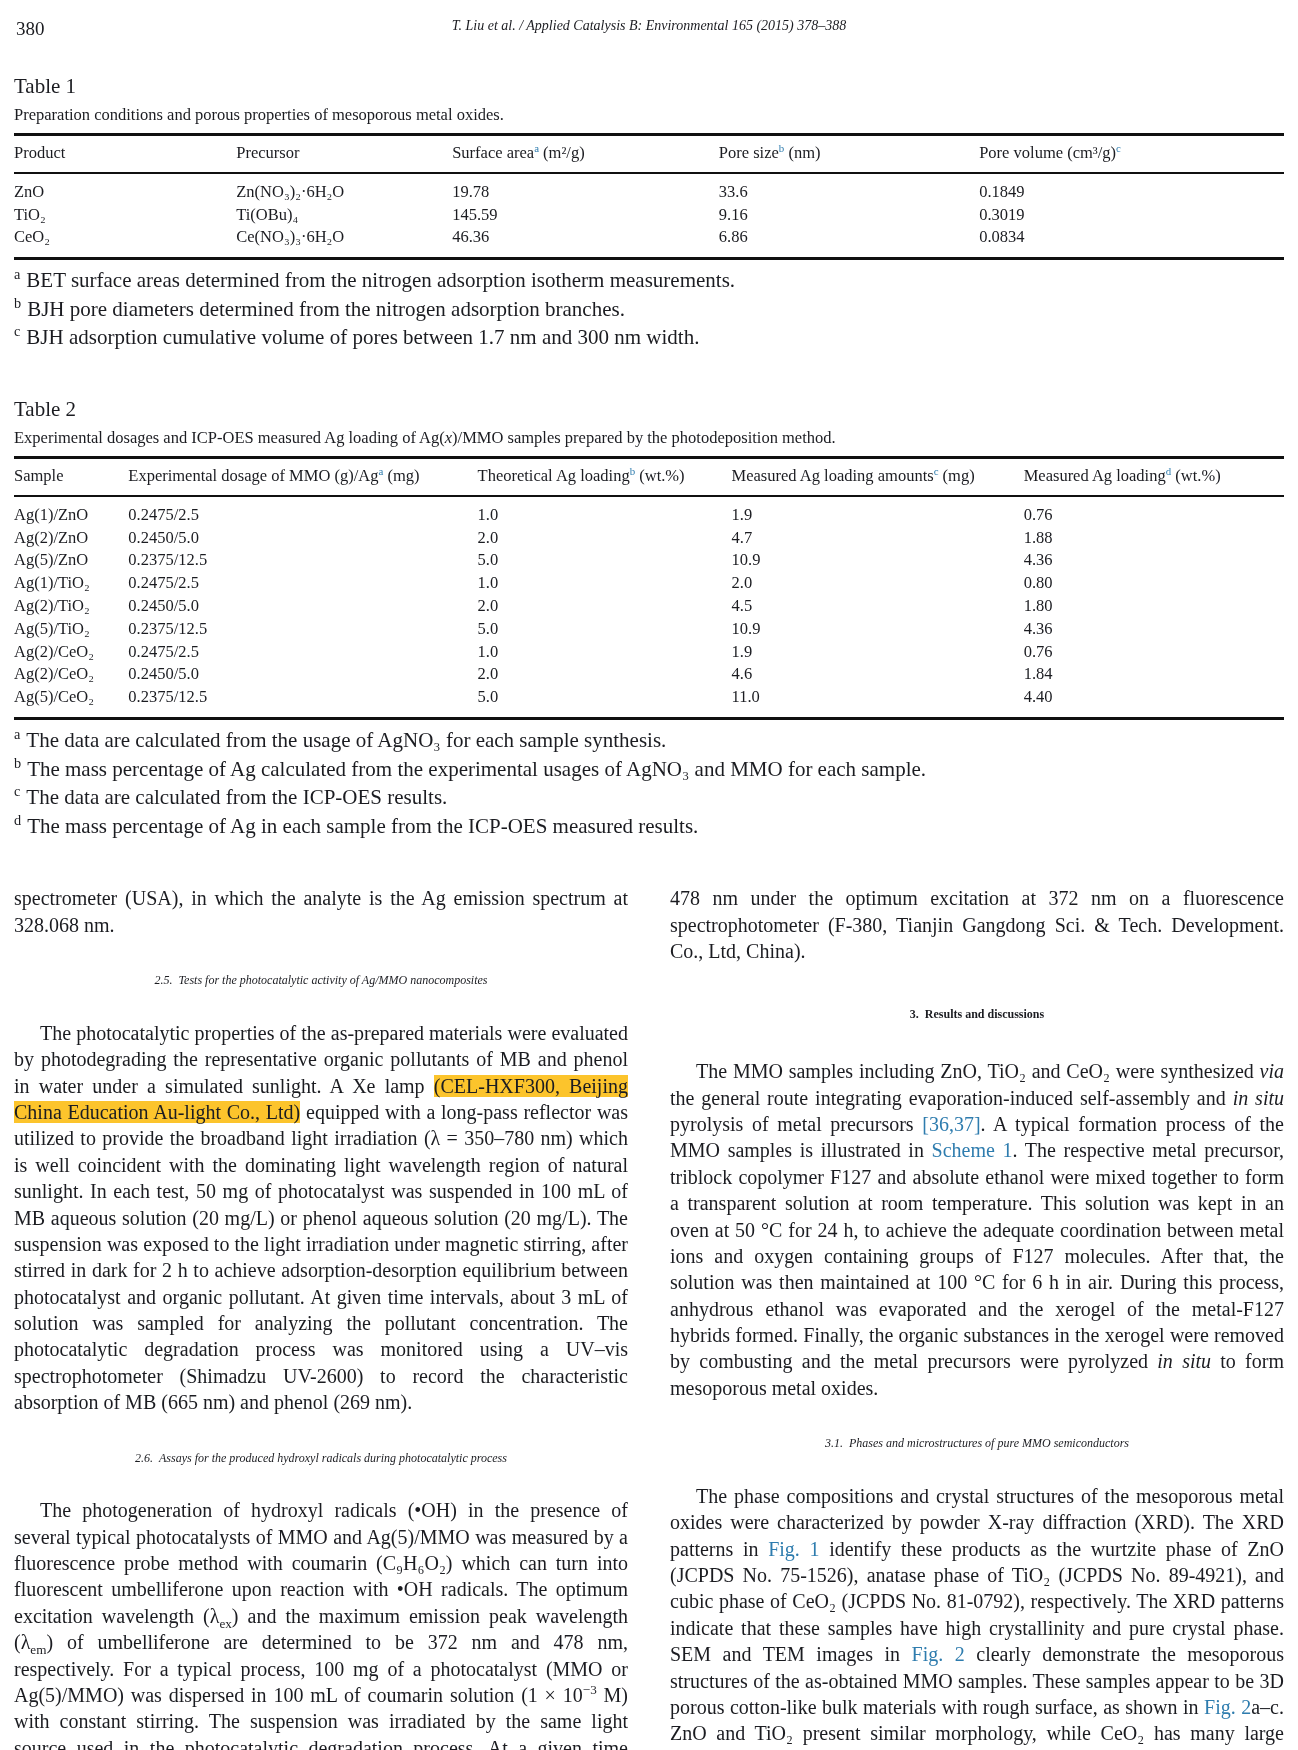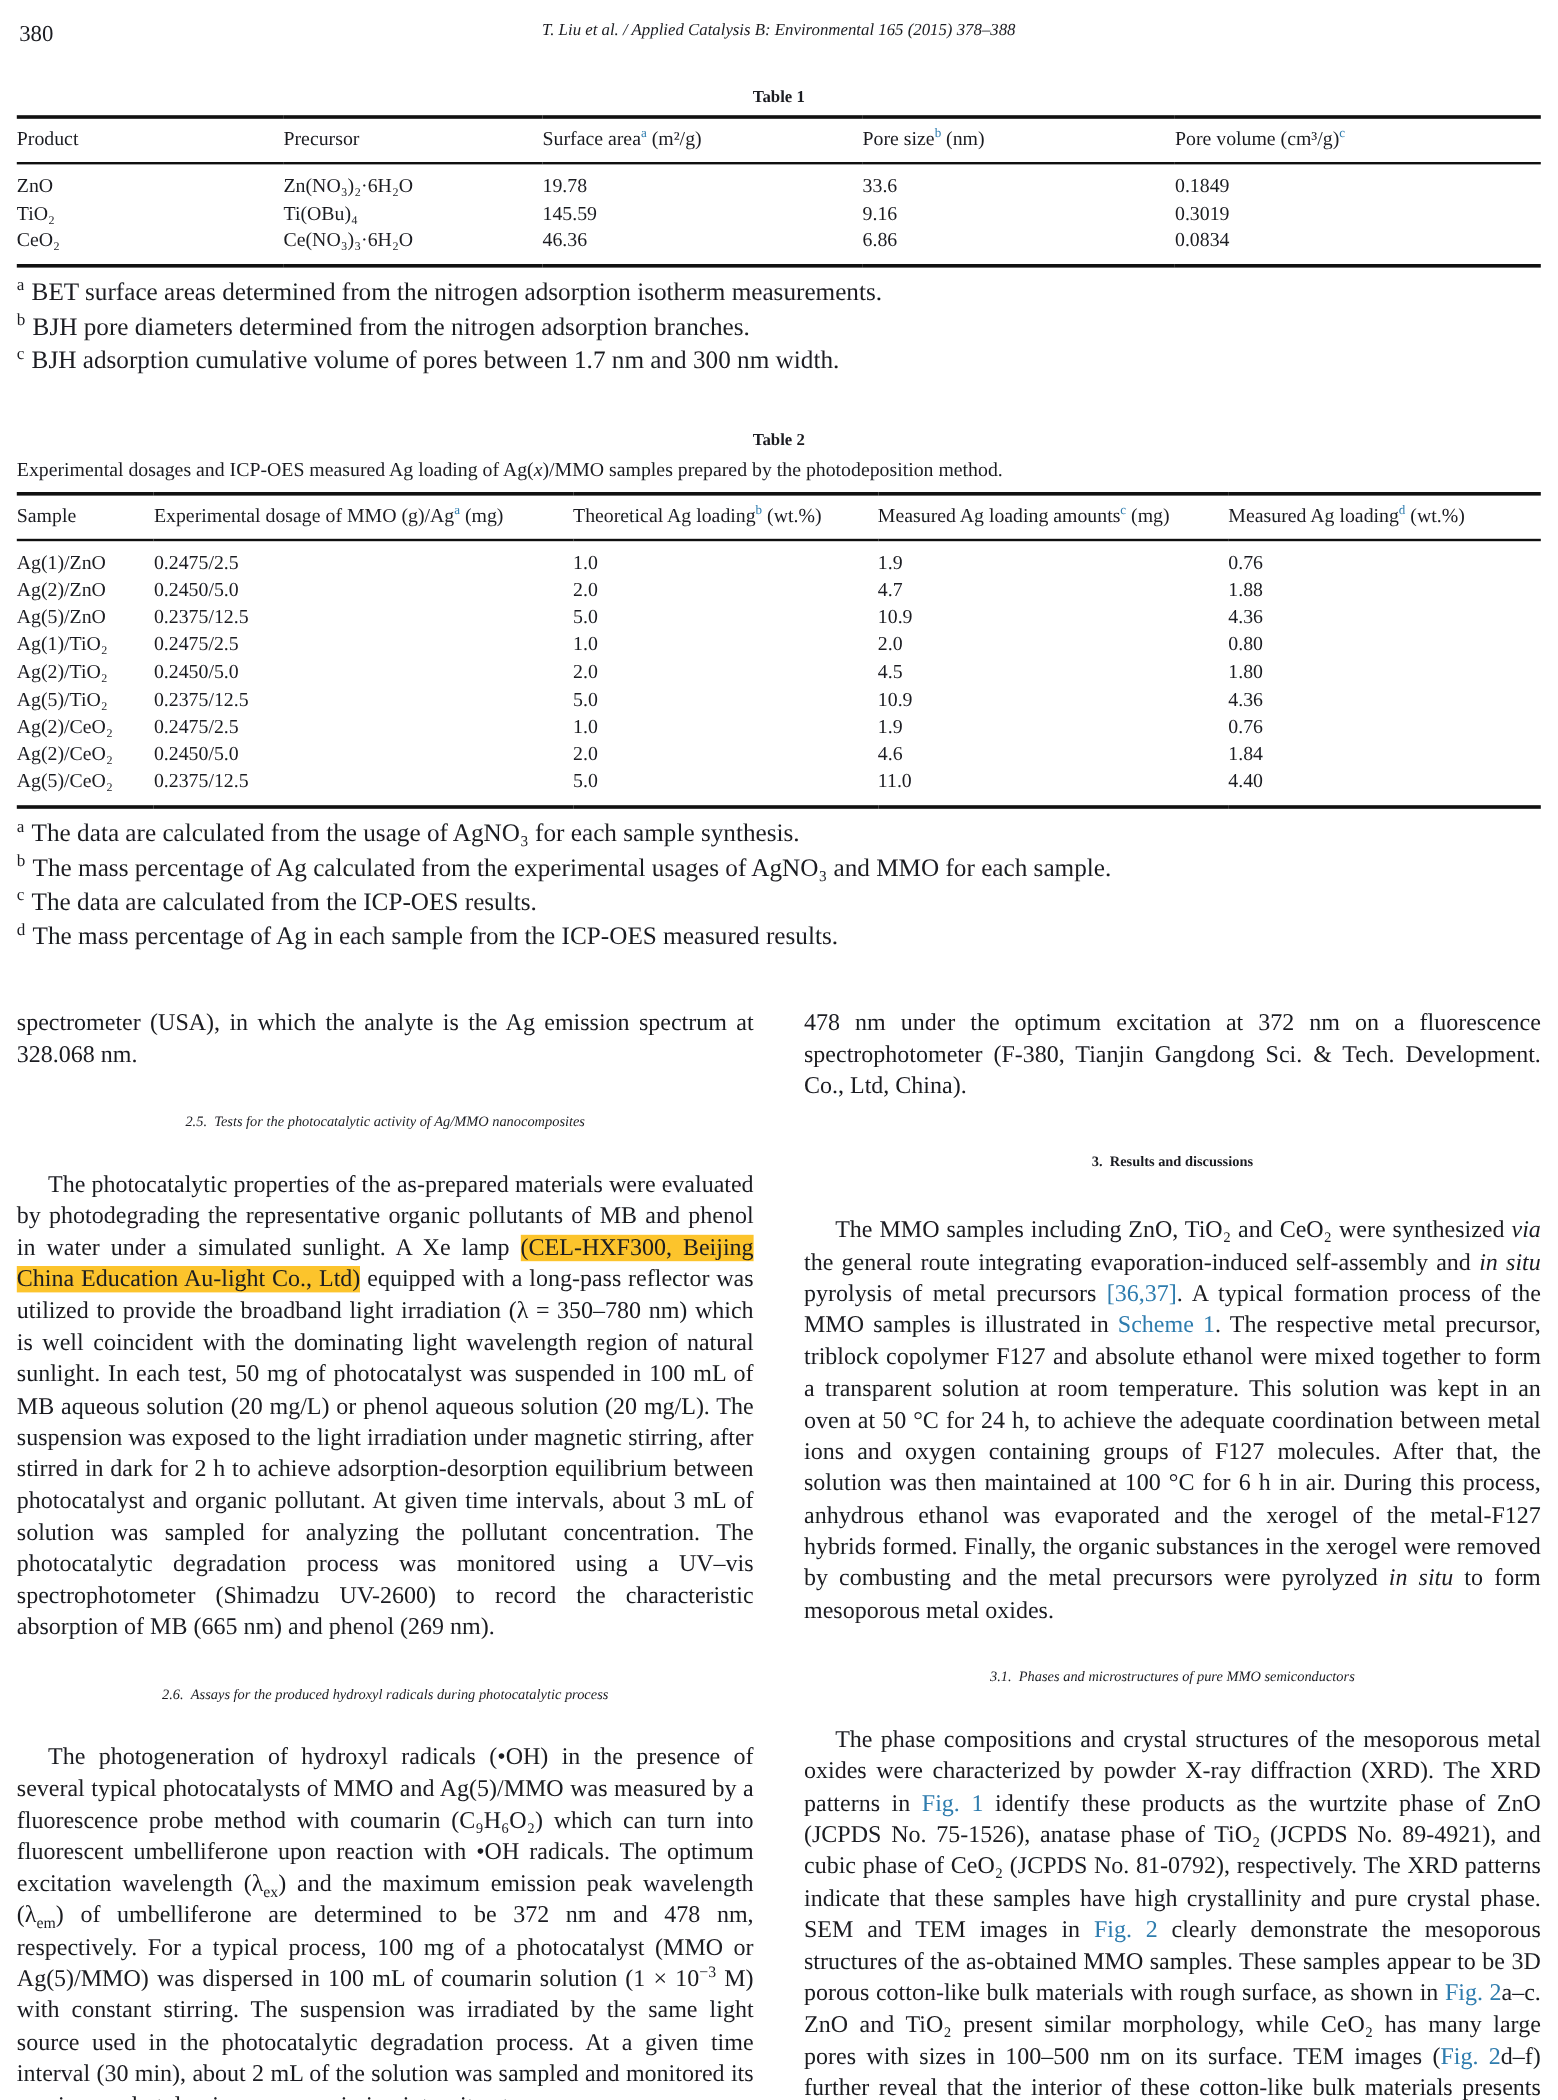--- a/index.html
+++ b/index.html
@@ -16,21 +16,21 @@
   }
   .page{padding:18px 14px 0 14px;}
 
   
   .page-header{position:relative;height:26px;margin-bottom:30px;}
   .page-num{position:absolute;left:2px;top:0;font-size:19px;}
   .running-title{display:block;text-align:center;font-style:italic;font-size:14px;}
 
   
   .table-block{margin-bottom:46px;}
-  .cap-label{font-weight:bold;font-size:14px;margin:0 0 6px 0;text-align:center;}
+  .cap-label{font-weight:normal;font-size:21px;margin:0 0 6px 0;}
   .caption{font-size:16.5px;margin:0 0 8px 0;}
   table.tbl{
     width:100%;border-collapse:collapse;table-layout:fixed;
     border-top:3px solid var(--rule);border-bottom:3px solid var(--rule);
     font-size:16.5px;line-height:1.14;
   }
   .tbl th{
     font-weight:normal;text-align:left;
     border-bottom:2px solid var(--rule);
     padding:8px 6px 9px 0;
@@ -63,20 +63,21 @@
 
 <div class="page">
 
   <header class="page-header">
     <span class="page-num">380</span>
     <span class="running-title">T. Liu et al. / Applied Catalysis B: Environmental 165 (2015) 378–388</span>
   </header>
 
   <section class="table-block">
     <div class="cap-label">Table 1</div>
+    <div class="caption">Preparation conditions and porous properties of mesoporous metal oxides.</div>
     <table class="tbl">
       <colgroup>
         <col style="width:17.5%">
           <col style="width:17%">
           <col style="width:21%">
           <col style="width:20.5%">
           <col style="width:24%">
       </colgroup>
       <thead>
         <tr>

